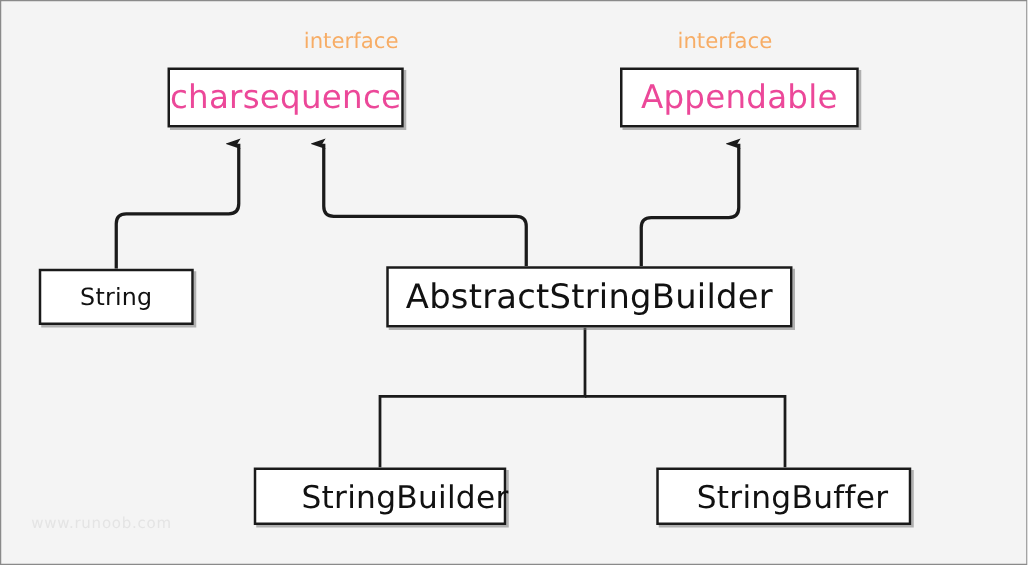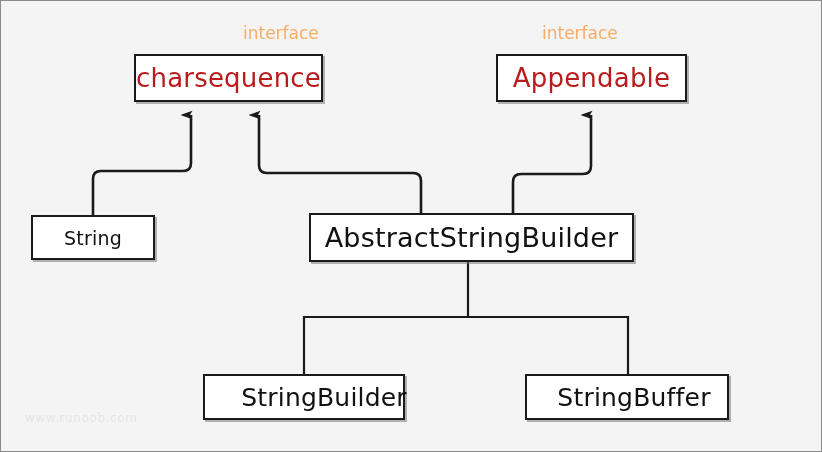--- a/index.html
+++ b/index.html
@@ -34,21 +34,21 @@
     justify-content: center;
     box-shadow: 2px 2px 0 rgba(120,120,120,0.55);
   }
   .node-label {
     font-family: "DejaVu Sans", sans-serif;
     font-weight: 400;
     letter-spacing: 0.2px;
     white-space: nowrap;
   }
   .node-box.iface .node-label {
-    color: #b91c1c;
+    color: #ec4899;
   }
   .node-box.cls .node-label {
     color: #111111;
   }
   .stereotype {
     position: absolute;
     color: #f7ad66;
     font-family: "DejaVu Sans", sans-serif;
     font-size: 17px;
     white-space: nowrap;

